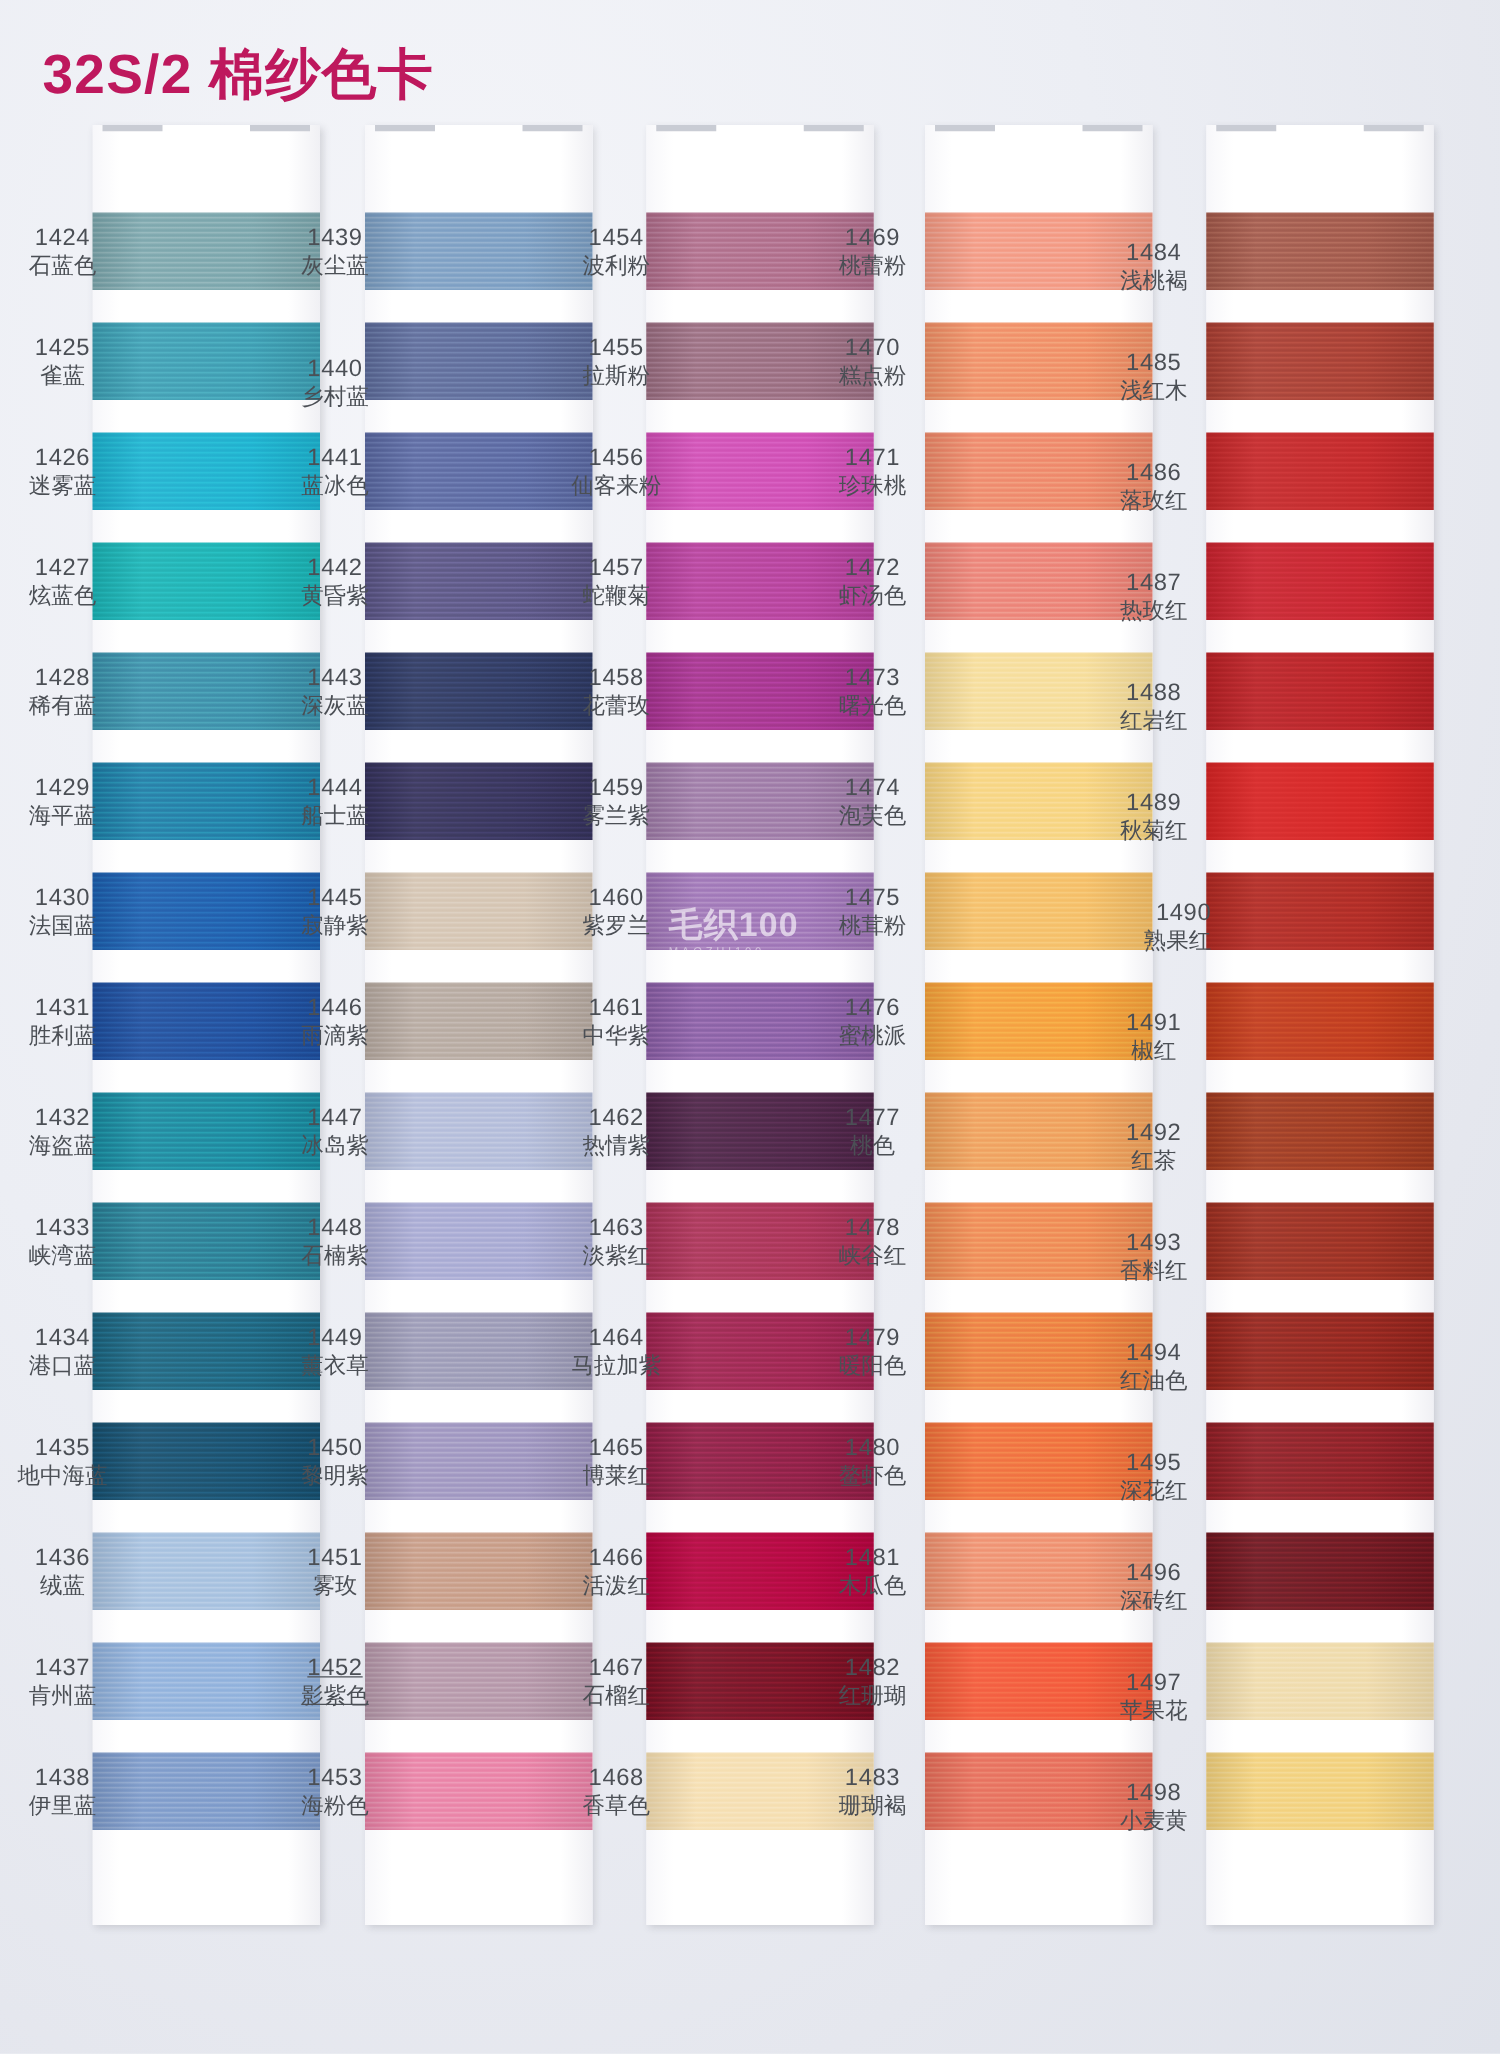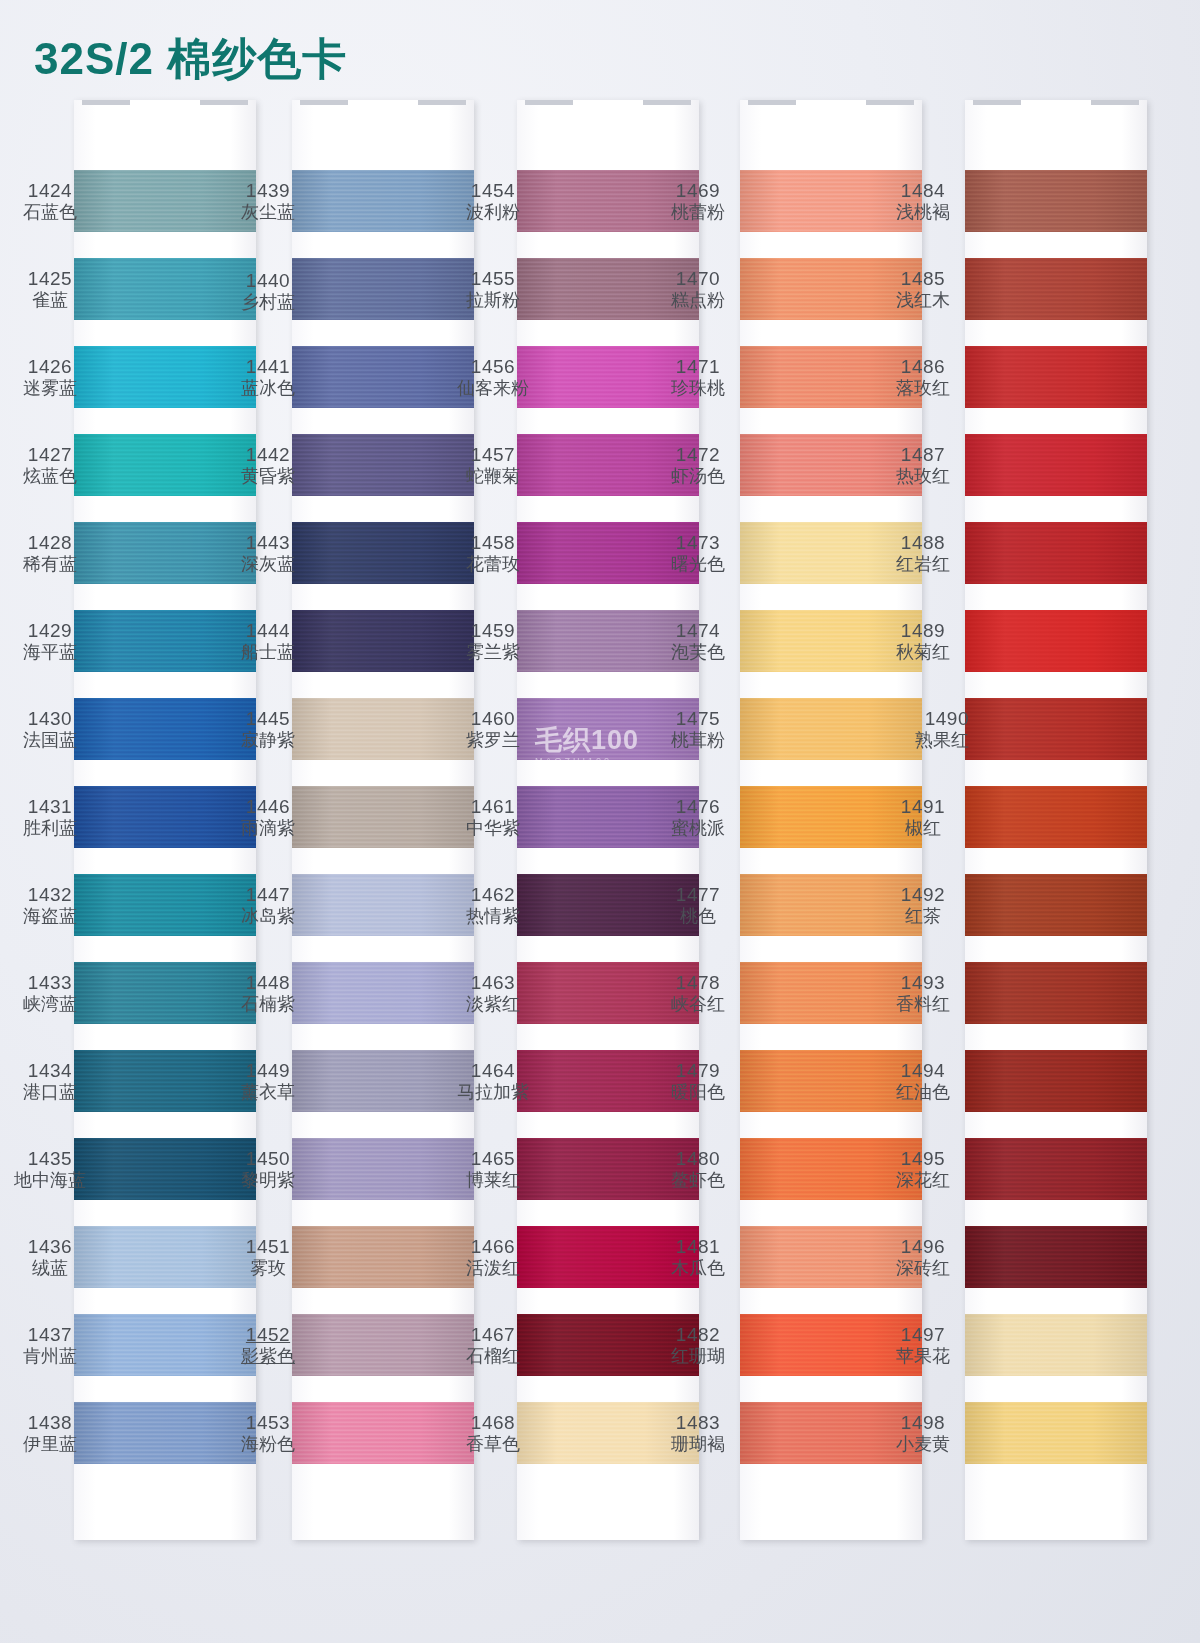--- a/index.html
+++ b/index.html
@@ -13,21 +13,21 @@
   .paper-bg{
     position:absolute;inset:0;
     background:
       radial-gradient(ellipse at 30% 20%, #f4f5f9 0%, #eceef4 45%, #e5e7ee 75%, #dfe2ea 100%);
   }
   .header{
     position:absolute;left:0;top:0;width:1200px;height:100px;
   }
   .title-cn{
     position:absolute;left:34px;top:30px;
-    font-size:44px;font-weight:bold;color:#0f766e;
+    font-size:44px;font-weight:bold;color:#be185d;
     letter-spacing:1px;
     font-family:"Liberation Sans","DejaVu Sans",sans-serif;
   }
   .title-en{
     position:absolute;right:22px;top:38px;
     font-size:32px;color:#6b6d64;
     font-family:"Liberation Serif","DejaVu Serif",serif;
     letter-spacing:1.5px;
   }
 
@@ -296,21 +296,21 @@
           <div class="shade"></div>
         </div>
       </div>
     </div>
     <div style="position: absolute; left: 292px; top: 0px; width: 182px; height: 1440px;">
       <div class="labels" style="left: -70px;">
         <div class="lbl" style="top: 62px;">
           <span class="code">1439</span>
           <span class="name">灰尘蓝</span>
         </div>
-        <div class="lbl" style="top: 152px;">
+        <div class="lbl" style="top: 167px;">
           <span class="code">1440</span>
           <span class="name">乡村蓝</span>
         </div>
         <div class="lbl" style="top: 238px;">
           <span class="code">1441</span>
           <span class="name">蓝冰色</span>
         </div>
         <div class="lbl" style="top: 326px;">
           <span class="code">1442</span>
           <span class="name">黄昏紫</span>
@@ -680,21 +680,21 @@
         <div class="sw" title="1497 苹果花" style="top: 1196px; height: 62px; background: rgb(240, 220, 173);">
           <div class="fiber"></div>
           <div class="shade"></div>
         </div>
         <div class="sw" title="1498 小麦黄" style="top: 1284px; height: 62px; background: rgb(243, 210, 127);">
           <div class="fiber"></div>
           <div class="shade"></div>
         </div>
       </div>
     </div>
-    <div style="position: absolute; left: 965px; top: 0px; width: 183px; height: 1440px;">
+    <div style="position: absolute; left: 965px; top: 12px; width: 183px; height: 1440px;">
       <div class="labels" style="left: -88px;">
         <div class="lbl" style="top: 62px;">
           <span class="code">1484</span>
           <span class="name">浅桃褐</span>
         </div>
         <div class="lbl" style="top: 150px;">
           <span class="code">1485</span>
           <span class="name">浅红木</span>
         </div>
         <div class="lbl" style="top: 238px;">

